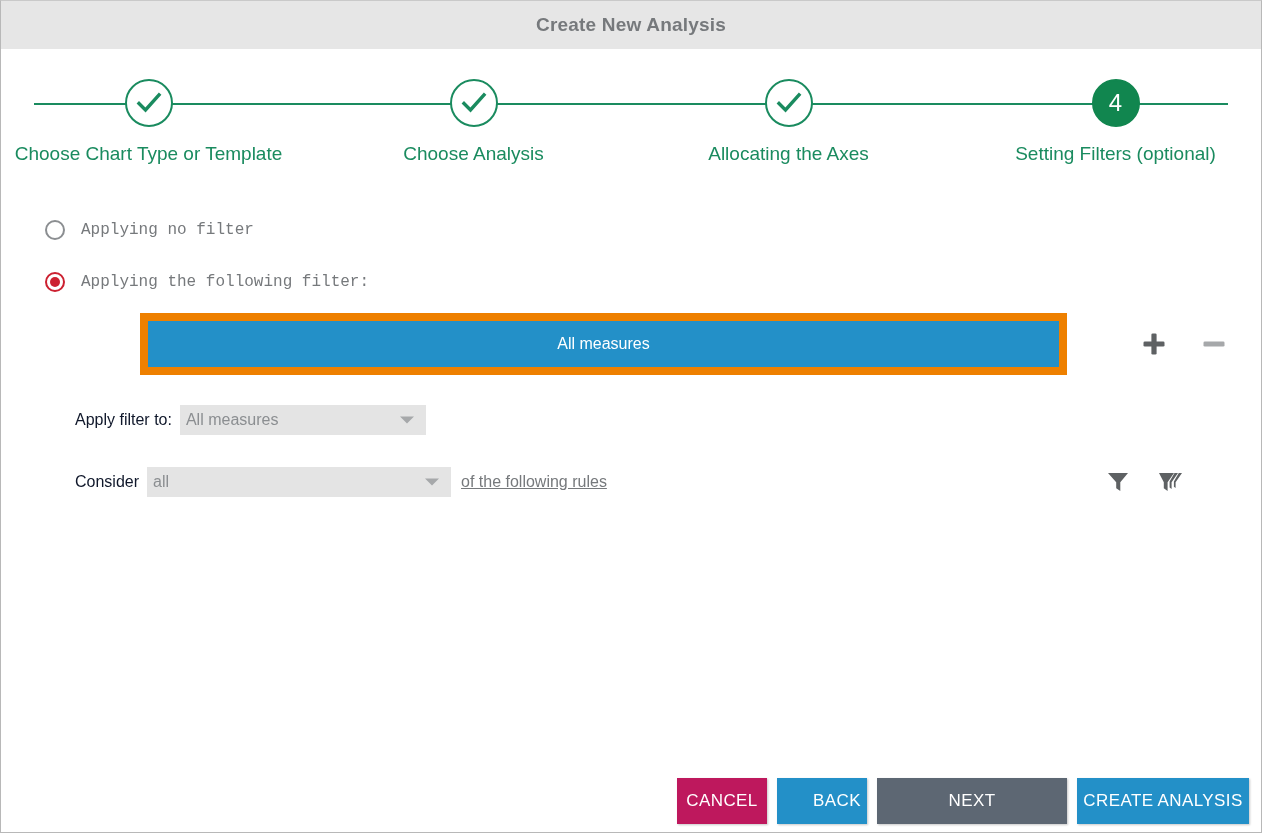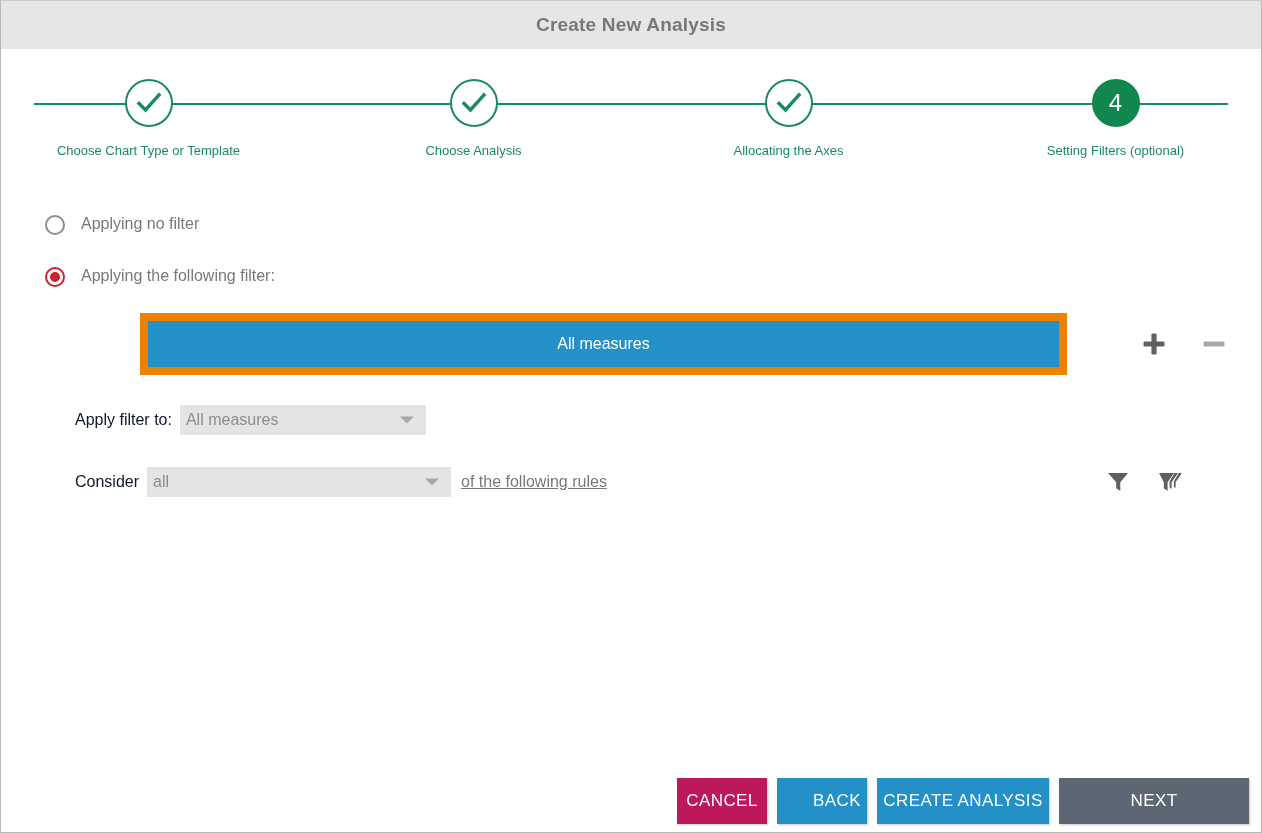--- a/index.html
+++ b/index.html
@@ -88,40 +88,42 @@
   }
   .step-circle svg { display: block; }
   .step-number {
     color: #ffffff;
     font-size: 24px;
     font-weight: normal;
     line-height: 1;
   }
   .step-label {
     margin-top: 16px;
-    font-size: 13px;
+    font-size: 19px;
     color: #1a8b5f;
     white-space: nowrap;
   }
   
   .step:first-child .step-label { transform: translateX(-10px); }
   .step:last-child  .step-label { transform: translateX(12px); }
   .step:first-child .step-circle { transform: translateX(-10px); }
   .step:last-child  .step-circle { transform: translateX(12px); }
 
   
   .content {
     position: relative;
     padding: 0 0 0 0;
   }
 
   .radio-row {
     display: flex;
+    align-items: center;
     height: 30px;
     margin-left: 44px;
+    font-family: Liberation Mono, monospace;
   }
   .radio-row.first { margin-top: 42px; }
   .radio-row.second { margin-top: 22px; }
 
   .radio {
     width: 20px;
     height: 20px;
     border-radius: 50%;
     box-sizing: border-box;
     border: 2px solid #8b8e91;
@@ -385,17 +387,17 @@
           </svg>
         </button>
       </div>
     </div>
 
   </div>
 
   <div class="footer">
     <button class="btn cancel">CANCEL</button>
     <button class="btn back">BACK</button>
+    <button class="btn next">NEXT</button>
     <button class="btn create">CREATE ANALYSIS</button>
-    <button class="btn next">NEXT</button>
   </div>
 
 </div>
 
 </body></html>

